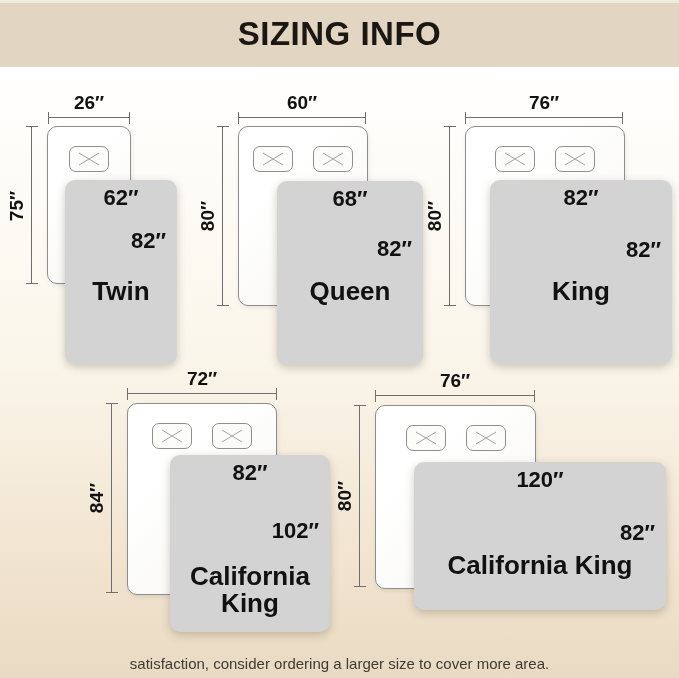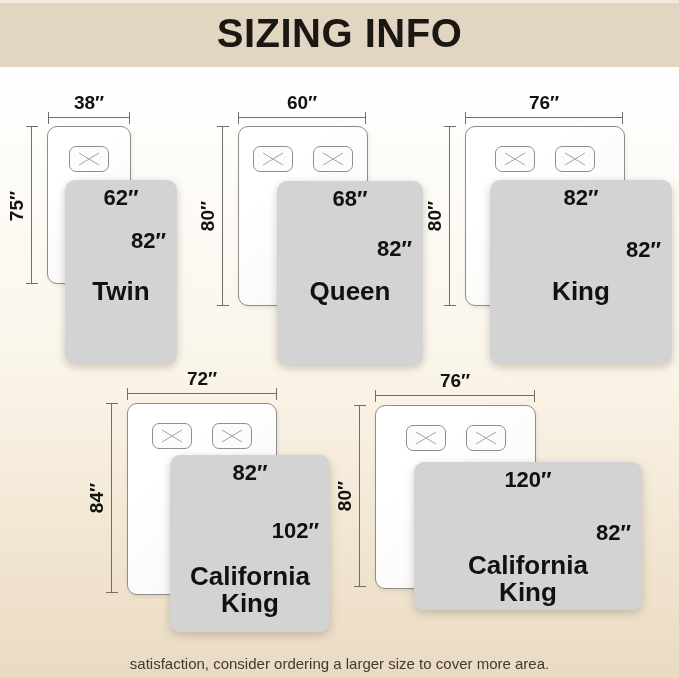--- a/index.html
+++ b/index.html
@@ -15,21 +15,21 @@
   
   .header{
     position:absolute;top:0;left:0;right:0;height:67px;
     background:#e2d5c2;
     display:flex;align-items:center;justify-content:center;
   }
   .header::before{
     content:"";position:absolute;top:0;left:0;right:0;height:3px;background:#f2ebdd;
   }
   .title{
-    font-size:40px;font-weight:700;letter-spacing:.5px;color:#1b1713;
+    font-size:33px;font-weight:700;letter-spacing:.5px;color:#1b1713;
   }
   
   .footer{
     position:absolute;left:0;right:0;bottom:5px;
     text-align:center;font-size:15px;line-height:18px;color:#3f3a32;
   }
   
   .dim-h{position:absolute;height:0;border-top:1px solid #6e6e6e;}
   .dim-h::before,.dim-h::after{
     content:"";position:absolute;top:-6px;width:1px;height:12px;background:#6e6e6e;
@@ -85,21 +85,21 @@
 </head>
 <body>
 
 <div id="stage">
 
   <div class="header">
     <div class="title">SIZING INFO</div>
   </div>
 
   <div>
-    <div class="dim-label dim-label-h" style="left:48px;top:91px;width:82px">38″</div>
+    <div class="dim-label dim-label-h" style="left:48px;top:91px;width:82px">26″</div>
     <div class="dim-h" style="left:48px;top:117px;width:82px"></div>
     <div class="dim-label dim-label-v" style="left:-5px;top:195px">75″</div>
     <div class="dim-v" style="left:31px;top:126px;height:158px"></div>
     <div class="bed" style="left:47px;top:126px;width:82px;height:156px">
       <div class="pillows">
         <div class="pillow">
           <svg width="22" height="14">
             <line x1="1" y1="1" x2="21" y2="13" stroke="#a3a3a3" stroke-width="1"></line>
             <line x1="21" y1="1" x2="1" y2="13" stroke="#a3a3a3" stroke-width="1"></line>
           </svg>
@@ -211,21 +211,21 @@
           </svg>
         </div>
         <div class="pillow">
           <svg width="22" height="14">
             <line x1="1" y1="1" x2="21" y2="13" stroke="#a3a3a3" stroke-width="1"></line>
             <line x1="21" y1="1" x2="1" y2="13" stroke="#a3a3a3" stroke-width="1"></line>
           </svg>
         </div>
       </div>
     </div>
-    <div class="blanket" style="left:414px;top:462px;width:228px;height:148px">
+    <div class="blanket" style="left:414px;top:462px;width:252px;height:148px">
       <div class="b-top">120″</div>
       <div class="b-right" style="top:58px">82″</div>
       <div class="b-name" style="top:90px;left:30px;right:30px">California King</div>
     </div>
   </div>
 
   <div class="footer">
     <div>satisfaction, consider ordering a larger size to cover more area.</div>
   </div>
 

